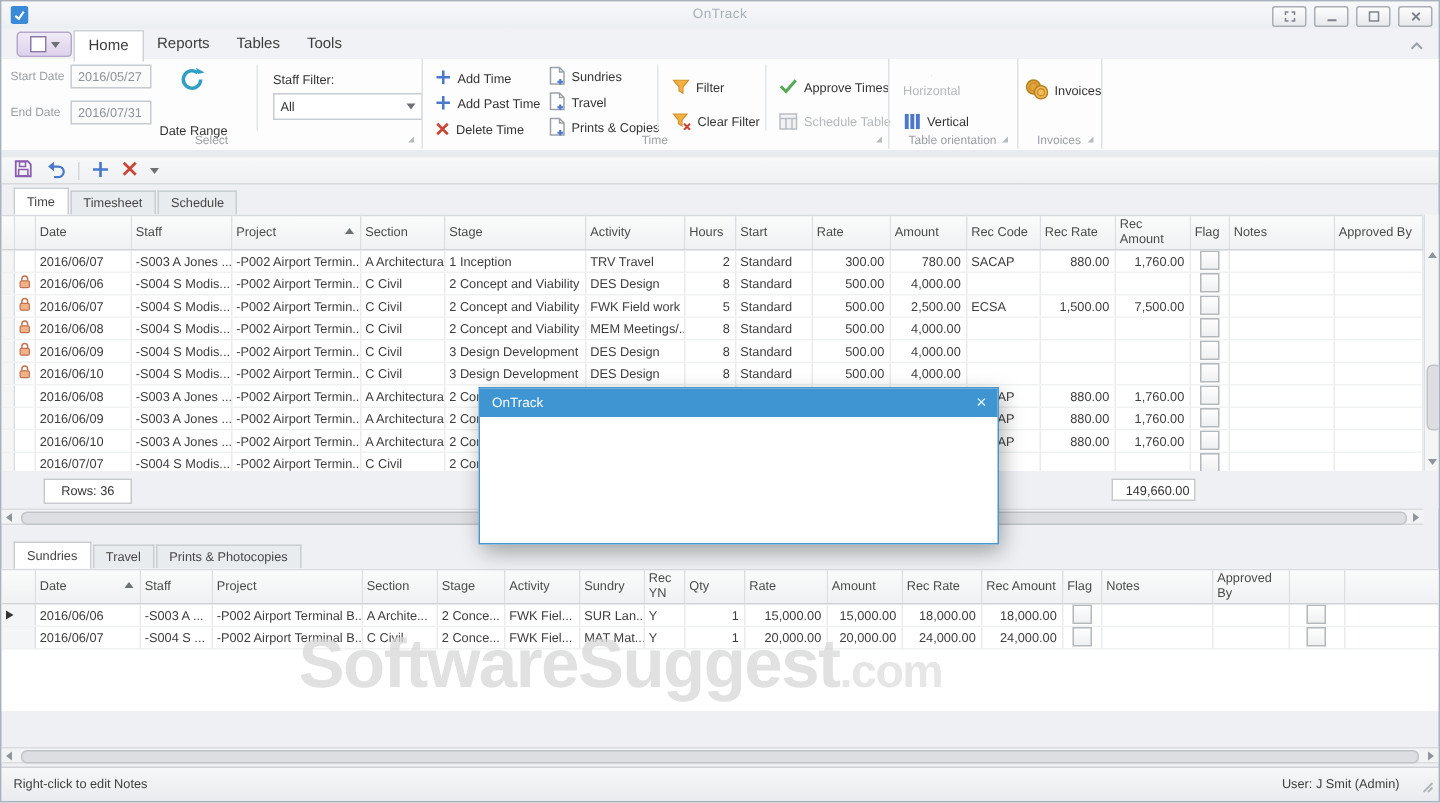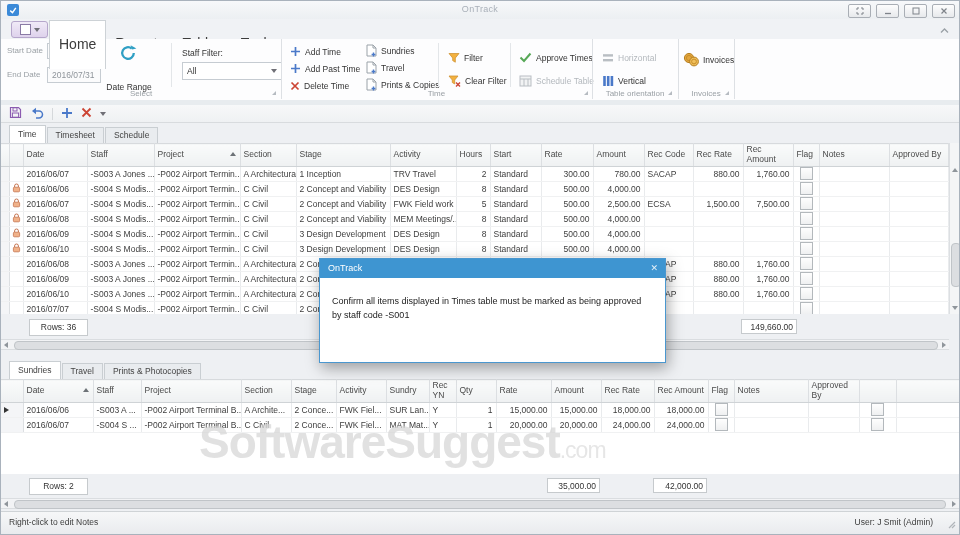--- a/index.html
+++ b/index.html
@@ -11,21 +11,21 @@
   .wintitle{position:absolute;left:0;top:3px;width:100%;text-align:center;color:#a9b0b9;font-size:9px;letter-spacing:.3px;pointer-events:none;}
   .winbtns{position:absolute;right:4px;top:3px;display:flex;gap:5px;}
   .winbtn{width:21px;height:12px;border:1px solid #a9aeb5;border-radius:2px;background:linear-gradient(#fdfdfd,#e7e9ec);display:flex;align-items:center;justify-content:center;}
 
   
   .tabrow{position:absolute;left:0;top:18px;width:100%;height:20px;background:#f0f2f5;border-bottom:1px solid #d4d8dc;}
   .appmenu{position:absolute;left:10px;top:2px;width:35px;height:15px;border:1px solid #b5a6cb;border-radius:3px;background:linear-gradient(#f0eaf7,#ded2ec);display:flex;align-items:center;justify-content:center;gap:3px;}
   .appmenu .mini{width:9px;height:9px;border:1px solid #8a7ba5;background:#fff;}
   .caret{width:0;height:0;border-left:3px solid transparent;border-right:3px solid transparent;border-top:4px solid #6f6f76;display:inline-block;}
   .rtabs{position:absolute;left:48px;top:0;height:20px;display:flex;}
-  .rtab{height:19px;line-height:19px;padding:14px 9px;color:#3c3c3c;font-size:14px;margin-top:1px;}
+  .rtab{height:19px;line-height:19px;padding:0 9px;color:#3c3c3c;font-size:10px;margin-top:1px;}
   .rtab.active{background:#fff;border:1px solid #cdd2d6;border-bottom:none;height:20px;z-index:2;}
   .collapse{position:absolute;right:10px;top:7px;}
 
   
   .ribbon{position:absolute;left:0;top:38px;width:100%;height:61px;background:#fdfdfe;border-bottom:1px solid #d3d7db;padding-left:30px;}
   .rlbl{position:absolute;font-size:8px;color:#9aa0a5;}
   .rinput{position:absolute;height:14px;border:1px solid #c6ccd2;background:#fbfbfc;color:#8e949a;line-height:14px;padding-left:4px;font-size:8.5px;}
   .rbtn{position:absolute;display:flex;align-items:center;gap:4px;height:15px;font-size:8.5px;color:#333;white-space:nowrap;}
   .rbtn.disabled{color:#b3b8bd;}
   .vdiv{position:absolute;width:1px;background:#e3e6e9;}
@@ -88,21 +88,21 @@
   .dialog{position:absolute;left:318px;top:257px;width:345px;height:103px;background:#fff;border:1px solid #4a97cf;box-shadow:2px 5px 14px rgba(0,0,0,.35);z-index:10;}
   .dlg-title{height:19px;background:#3e95d1;color:#fff;font-size:9px;line-height:19px;padding-left:8px;position:relative;}
   .dlg-close{position:absolute;right:7px;top:4px;color:rgba(255,255,255,.85);font-size:9px;line-height:10px;}
   .dlg-body{padding:17px 12px 0;font-size:9px;color:#1c1c1c;line-height:1.5;}
   .dlg-footer{position:absolute;left:0;bottom:0;width:100%;height:26px;background:#f0f0f0;border-top:1px solid #dedede;display:flex;justify-content:flex-end;align-items:center;gap:14px;padding-right:5px;box-sizing:border-box;}
   .dlg-btn{width:62px;height:17px;line-height:15px;text-align:center;background:#f4f4f4;border:1px solid #a9a9a9;font-size:9px;color:#1c1c1c;}
   .dlg-btn.primary{border:1px solid #2e7fc2;box-shadow:0 0 0 1px #cde4f5 inset;background:#f2f7fc;}
 
   
   .watermark{position:absolute;left:198px;top:414px;z-index:2;color:#d7d7d7;opacity:.75;font-weight:bold;font-size:46px;letter-spacing:-1px;white-space:nowrap;pointer-events:none;}
-  .watermark .suffix{font-size:23px;font-weight:normal;color:#dedede;}
+  .watermark .suffix{font-size:31px;font-weight:bold;color:#dedede;}
 </style>
 </head>
 <body>
 
 <div class="window">
 
   <div class="titlebar">
     <span class="appicon"><svg width="12" height="12" viewBox="0 0 12 12">
           <rect width="12" height="12" rx="2" fill="#3b8ad8"></rect>
           <path d="M3.2 6.6l2.3 2 3.3-4.8" stroke="#fff" stroke-width="1.4" fill="none"></path>
@@ -236,21 +236,21 @@
         <svg width="13" height="12" viewBox="0 0 13 12">
           <rect x="1" y="1" width="11" height="10" fill="#f2f3f4" stroke="#b9bec3"></rect>
           <path d="M1 4h11M5 4v7M9 4v7" stroke="#b9bec3"></path>
         </svg>
         <span>Schedule Table</span>
       </span>
     <span class="glabel" style="left:280px;width:311px;">Time</span>
     <span class="launcher" style="left:583px;top:52px;"></span>
     <span class="gsep" style="left:591px;"></span>
 
-    <span class="rbtn disabled" style="left:601px;top:11px;">
+    <span class="rbtn disabled" style="left:601px;top:11px;flex-direction:column;">
         <svg width="12" height="12" viewBox="0 0 12 12">
           <rect x="1" y="2.2" width="10" height="2.4" fill="#b9bec3"></rect>
           <rect x="1" y="7" width="10" height="2.4" fill="#b9bec3"></rect>
         </svg>
         <span>Horizontal</span>
       </span>
     <span class="rbtn" style="left:601px;top:34px;">
         <svg width="12" height="12" viewBox="0 0 12 12">
           <rect x="1.2" y="1" width="2.6" height="10" fill="#4a79c9"></rect>
           <rect x="4.9" y="1" width="2.6" height="10" fill="#4a79c9"></rect>
@@ -690,38 +690,32 @@
             <td></td>
             <td class="c-cb"><span class="cb"></span></td>
             <td></td>
           </tr>
         </tbody>
     </table>
   </div>
 
   <div class="watermark"><span>SoftwareSuggest</span><span class="suffix">.com</span></div>
 
-  <div class="tfooter" style="top:473px;height:24px;">
-    <span class="fbox center" style="left:28px;top:4px;width:57px;">Rows: 2</span>
-    <span class="fbox right" style="left:546px;top:4px;width:53px;">35,000.00</span>
-    <span class="fbox right" style="left:652px;top:4px;width:54px;">42,000.00</span>
-  </div>
 
   <div class="hscroll" style="left:0;top:497px;width:958px;">
     <span class="harr l" style="left:3px;"></span>
     <span class="hthumb" style="left:13px;width:930px;"></span>
     <span class="harr r" style="right:3px;"></span>
   </div>
 
   <div class="statusbar">
     <span class="lefttext">Right-click to edit Notes</span>
     <span class="righttext">User: J Smit (Admin)</span>
     <span class="grip"><svg width="8" height="8" viewBox="0 0 8 8">
           <path d="M7 1L1 7M7 4L4 7M7 7h0" stroke="#b0b5ba" stroke-width="1.2"></path>
         </svg></span>
   </div>
 
   <div class="dialog">
     <div class="dlg-title"><span>OnTrack</span><span class="dlg-close">✕</span></div>
-    <div class="dlg-body">Confirm all items displayed in Times table must be marked as being approved by staff code -S001</div>
   </div>
 
 </div>
 
 </body></html>

